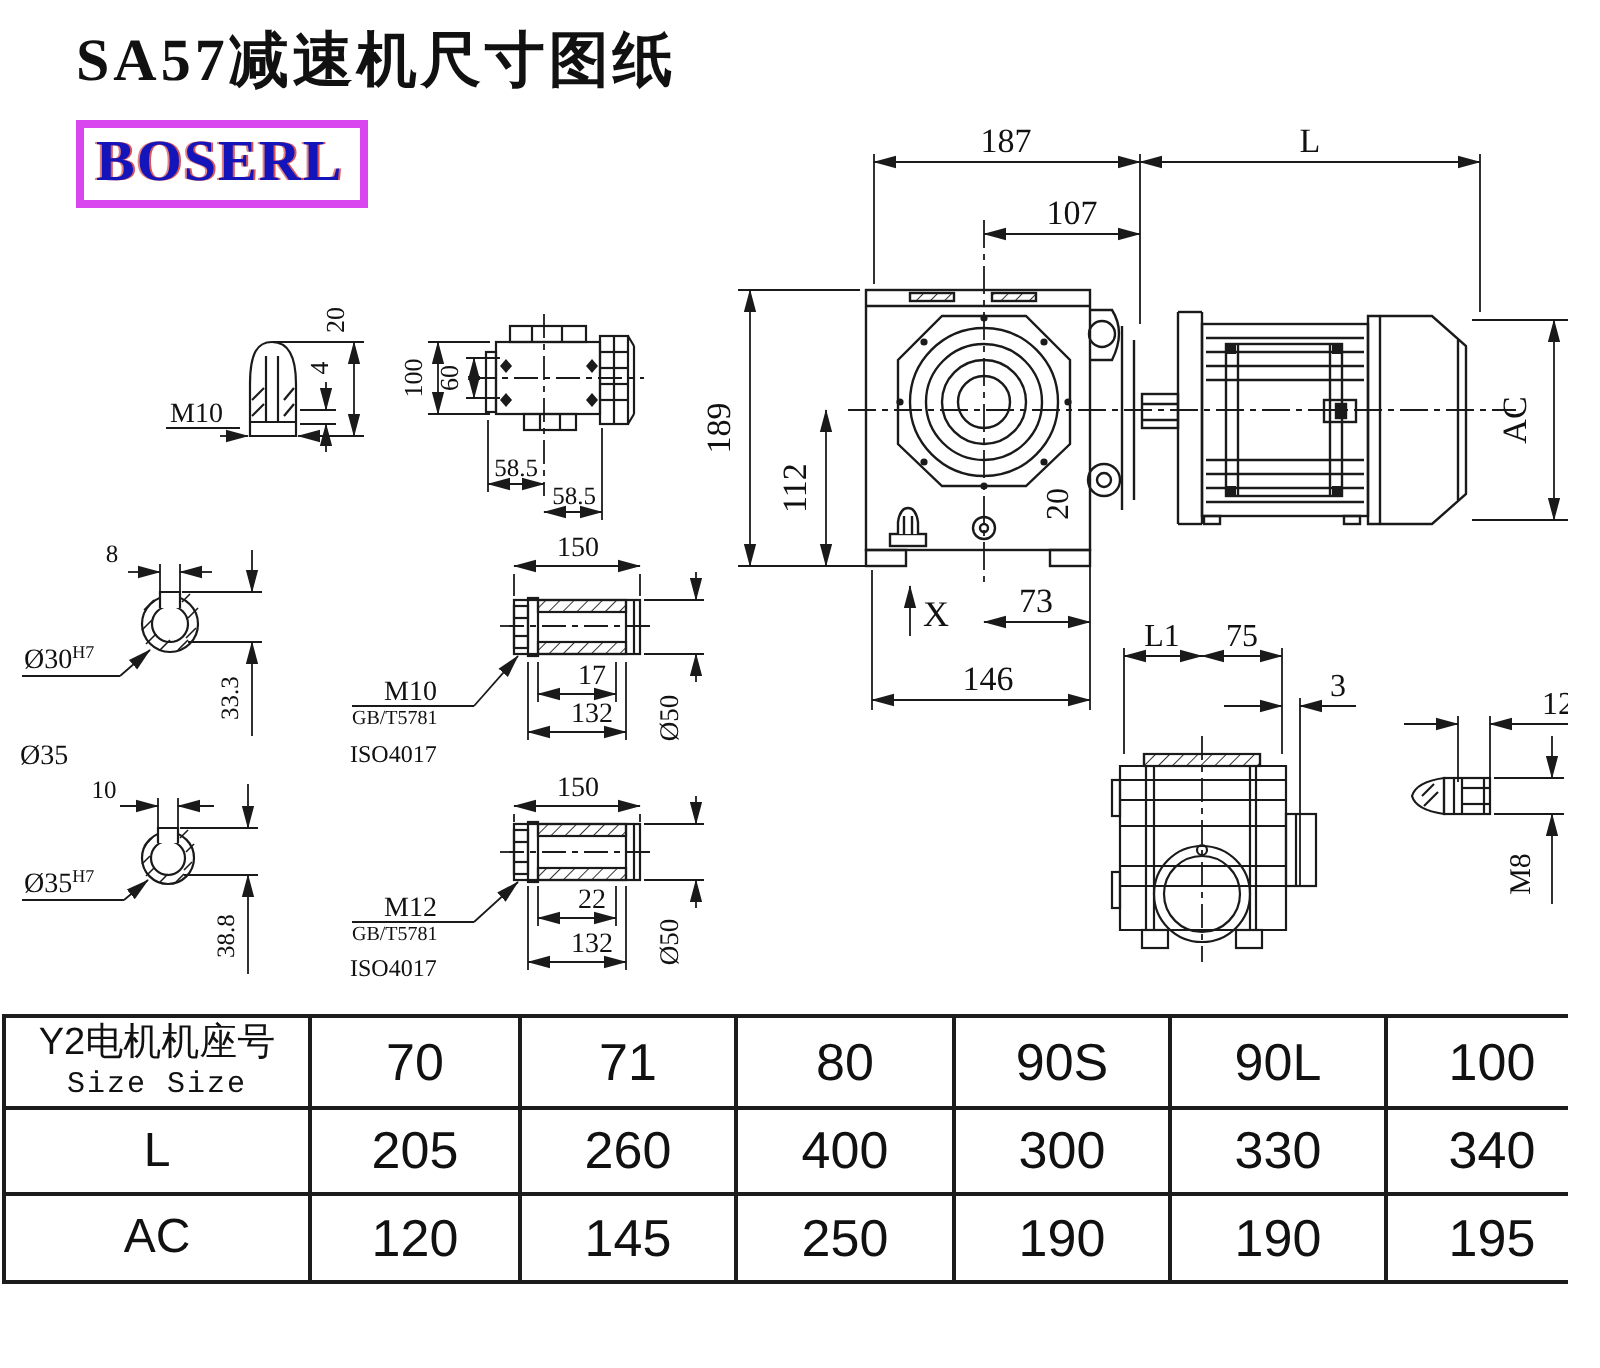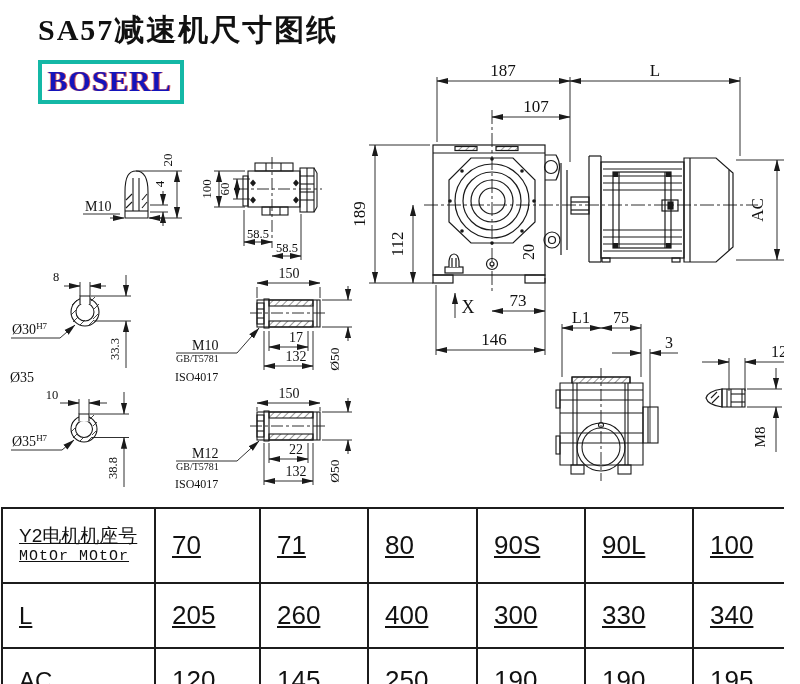--- a/index.html
+++ b/index.html
@@ -1,28 +1,28 @@
 <!DOCTYPE html>
 <html><head>
 <meta charset="utf-8">
 <style>
   html,body{margin:0;padding:0;background:#ffffff;}
   .stage{position:relative;width:784px;height:684px;background:#fff;overflow:hidden;
          font-family:"Liberation Sans",sans-serif;}
   .title{position:absolute;left:38px;top:10px;font-size:30px;font-weight:bold;color:#111;
          letter-spacing:2px;font-family:"Liberation Serif",serif;}
-  .logo{position:absolute;left:38px;top:60px;border:4px solid #14b8a6;background:#fff;
+  .logo{position:absolute;left:38px;top:60px;border:4px solid #d946ef;background:#fff;
         padding:1px 8px 2px 6px;}
   .logo span{font-family:"Liberation Serif",serif;font-weight:bold;font-size:29px;color:#1414bb;
         text-shadow:1px 0 0 rgba(205,30,30,.75),-1px 0 0 rgba(205,30,30,.55);letter-spacing:1px;}
   svg{position:absolute;left:0;top:0;}
   .dim{font-family:"Liberation Serif",serif;fill:#111;stroke:none;}
   .spec{position:absolute;left:1px;top:507px;border-collapse:collapse;table-layout:fixed;width:797px;}
-  .spec td{border:2px solid #1c1c1c;text-align:left;vertical-align:middle;color:#111;
-           font-size:26px;font-family:"Liberation Sans",sans-serif;padding:16px;text-decoration:underline;}
+  .spec td{border:2px solid #1c1c1c;text-align:center;vertical-align:middle;color:#111;
+           font-size:26px;font-family:"Liberation Sans",sans-serif;padding:0;}
   .spec .rowlab{font-size:24px;}
   .hcn{font-size:19px;line-height:22px;white-space:nowrap;}
   .hen{font-size:15px;line-height:19px;font-family:"Liberation Mono",monospace;letter-spacing:1px;white-space:nowrap;}
 </style>
 </head>
 <body>
 
 <div class="stage">
 
   <div class="title">SA57减速机尺寸图纸</div>
@@ -426,21 +426,21 @@
         <col style="width:108px">
       <col style="width:109px">
         <col style="width:108px">
         <col style="width:108px">
         <col style="width:106px">
     </colgroup>
     <tbody>
         <tr style="height:46px">
       <td>
         <div class="hcn">Y2电机机座号</div>
-        <div class="hen">MOtOr MOtOr</div>
+        <div class="hen">Size Size</div>
       </td>
       <td>70</td>
       <td>71</td>
       <td>80</td>
       <td>90S</td>
       <td>90L</td>
       <td>100</td>
     </tr>
     <tr style="height:43px">
       <td class="rowlab">L</td>

